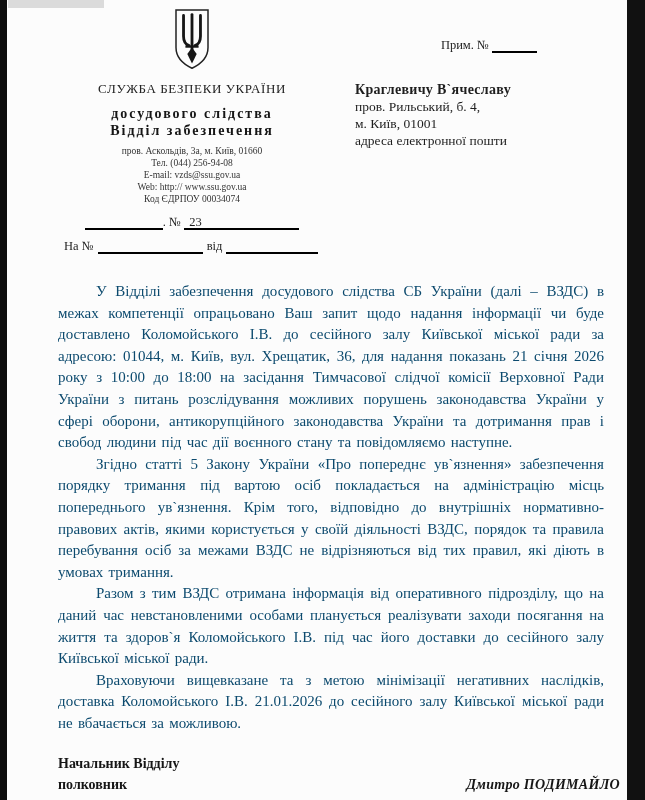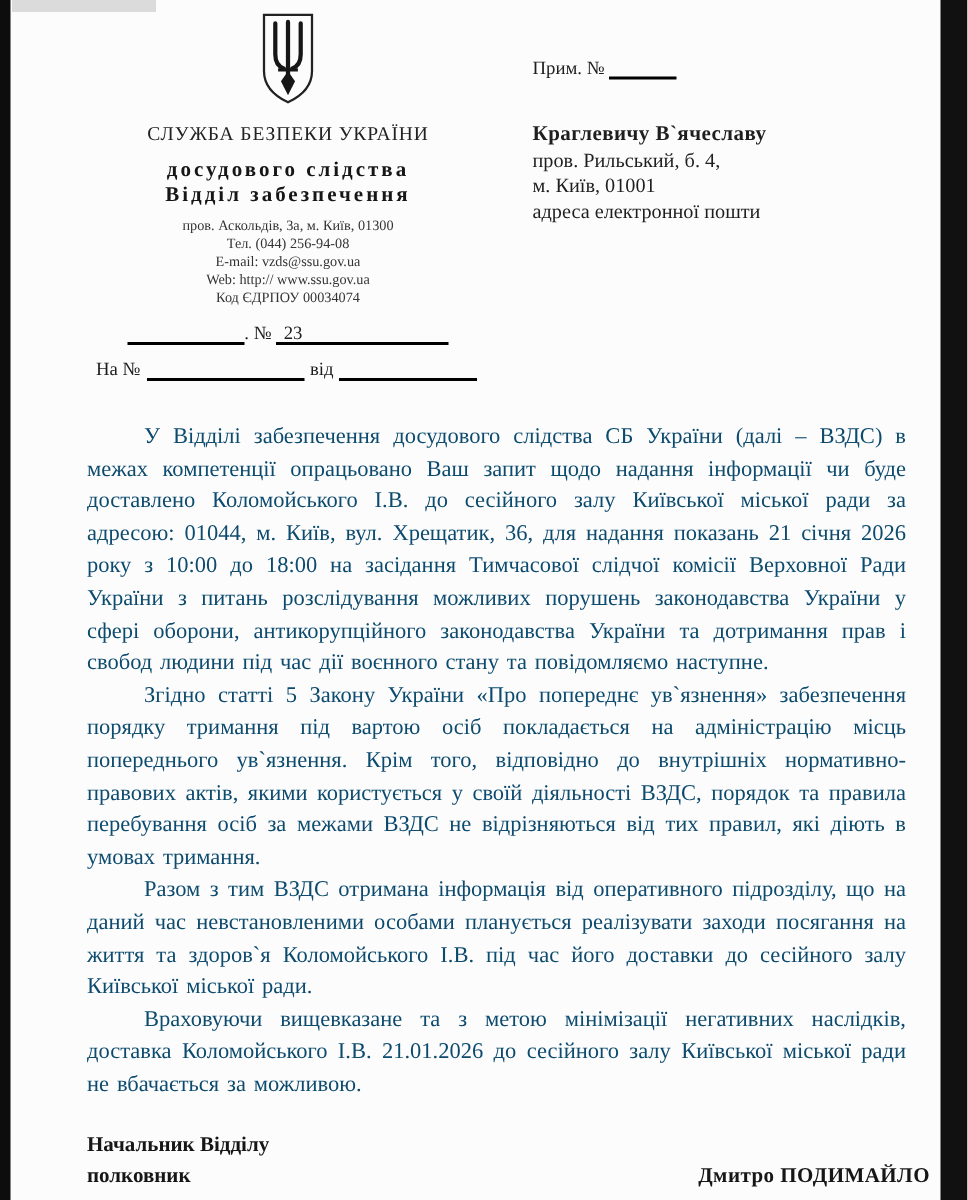--- a/index.html
+++ b/index.html
@@ -41,39 +41,39 @@
   }
   .w78 { width: 78px; } .w105 { width: 105px; } .w110 { width: 110px; }
   .w92 { width: 92px; } .w45 { width: 45px; }
   .blank.filled { text-align: left; padding-left: 5px; font-size: 12.5px; }
   .ref-line { margin-top: 9px; font-size: 12.5px; text-align: left; padding-left: 6px; white-space: nowrap; }
   .ref-line .lbl { margin-right: 4px; margin-top: 44px; }
   .ref-line .lbl2 { margin: 0 4px; }
 
   
   .lh-right { position: absolute; left: 355px; top: 38px; width: 270px; }
-  .copy-note { text-align: left; font-size: 12.5px; padding-right: 2px; white-space: nowrap; }
+  .copy-note { text-align: center; font-size: 12.5px; padding-right: 2px; white-space: nowrap; }
   .recipient { margin-top: 28px; font-size: 13.5px; line-height: 17px; }
   .recipient .name { font-weight: bold; font-size: 14px; letter-spacing: .3px; }
 
   
   .body-text {
     position: absolute; left: 58px; top: 281px; width: 546px;
     font-size: 15px; line-height: 21.6px;
     text-align: justify; color: #0c4a6e;
   }
   .body-text p { margin: 0; text-indent: 38px; word-spacing: 1.5px; }
 
   
   .signature {
     position: absolute; left: 58px; top: 753px; width: 562px;
     display: flex; justify-content: space-between; align-items: flex-end;
     font-weight: bold; font-size: 14px; line-height: 21px; color: #161616;
   }
-  .sig-name { letter-spacing: .3px; }
+  .sig-name { letter-spacing: .3px; font-style: italic; }
 </style>
 </head>
 <body>
 
 <div class="photo">
   <div class="top-smudge"></div>
 
   <div class="lh-left">
     <svg class="emblem" width="42" height="64" viewBox="0 0 44 68">
       <path d="M5 2 H39 V42 Q39 56 22 64 Q5 56 5 42 Z" fill="none" stroke="#222" stroke-width="1.6"></path>
@@ -87,21 +87,21 @@
     </svg>
 
     <div class="org-name">СЛУЖБА БЕЗПЕКИ УКРАЇНИ</div>
 
     <div class="dept">
       <div>досудового слідства</div>
       <div>Відділ забезпечення</div>
     </div>
 
     <div class="contacts">
-      <div>пров. Аскольдів, 3а, м. Київ, 01300</div>
+      <div>пров. Аскольдів, 3а, м. Київ, 01660</div>
       <div>Тел. (044) 256-94-08</div>
       <div>E-mail: vzds@ssu.gov.ua</div>
       <div>Web: http:// www.ssu.gov.ua</div>
       <div>Код ЄДРПОУ 00034074</div>
     </div>
 
     <div class="no-line">
       <span class="blank w78"></span><span>.</span>
       <span>№</span>
       <span class="blank w110 filled"><span>23</span></span>

